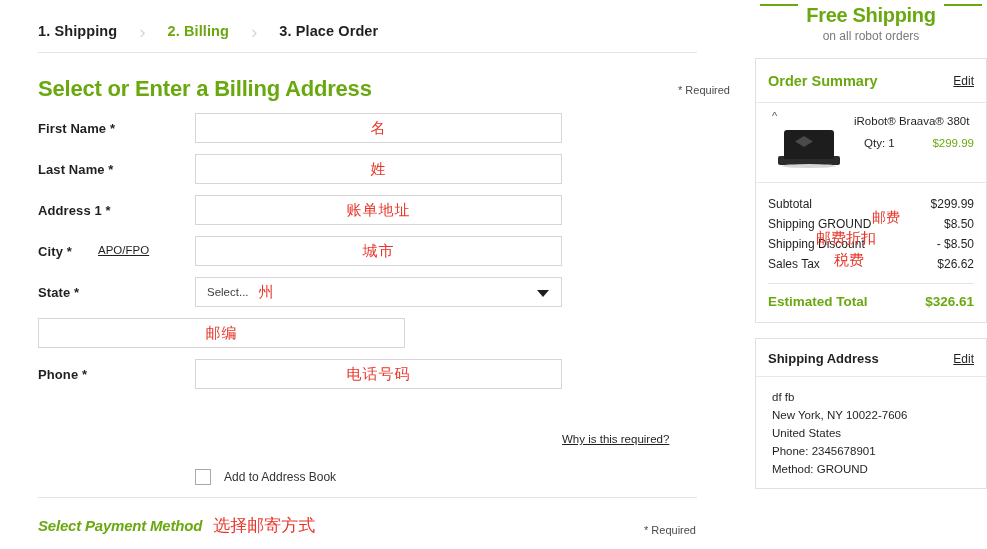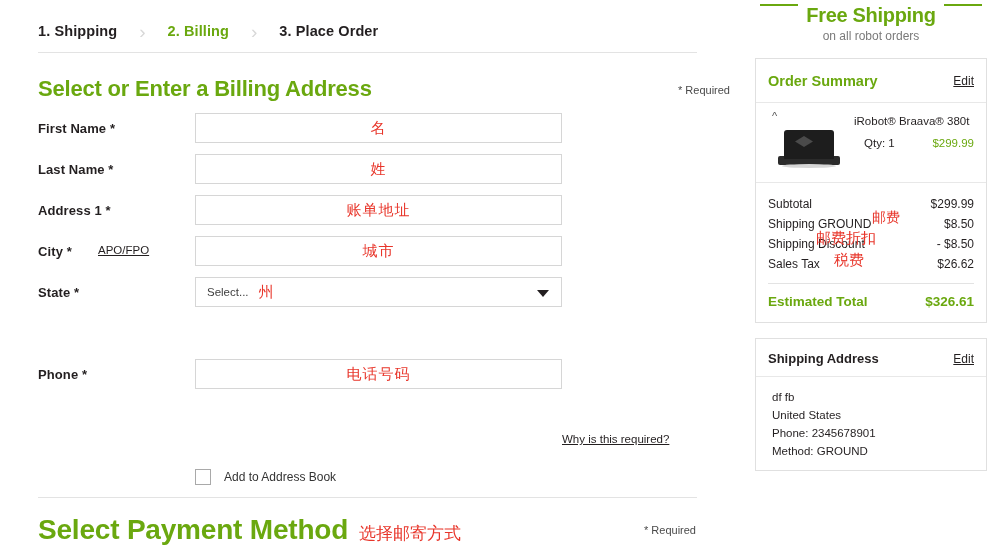--- a/index.html
+++ b/index.html
@@ -113,22 +113,23 @@
     width: 16px; height: 16px;
     border: 1px solid #a9a9a9; background: #fff;
   }
   .chk-lbl { font-size: 12px; color: #333; }
 
   .pay-head {
     position: absolute; left: 38px; top: 514px;
     display: flex; align-items: baseline; gap: 11px;
   }
   .pay-title {
-    font-size: 28px; font-weight: bold; color: #6aa80f;
+    font-size: 15px; font-weight: bold; color: #6aa80f;
     letter-spacing: -.2px;
+    font-style: italic;
   }
   .pay-cn {
     color: #e8352a; font-size: 17px;
     font-family: "DejaVu Sans", sans-serif;
   }
 
   
   .right-col {
     position: absolute; left: 755px; top: 0; width: 232px;
   }
@@ -293,20 +294,23 @@
       <div class="row">
         <div class="lbl">State *</div>
         <div class="field sel">
           <span class="sel-txt">Select...</span>
           <span class="cn" style="margin-left:10px">州</span>
           <span class="caret"></span>
         </div>
       </div>
 
       <div class="row">
+        <div class="field">
+          <span class="cn">邮编</span>
+        </div>
       </div>
 
       <div class="row">
         <div class="lbl">Phone *</div>
         <div class="field">
           <span class="cn">电话号码</span>
         </div>
       </div>
 
       <div class="apofpo">APO/FPO</div>
@@ -393,19 +397,20 @@
       </div>
     </div>
 
     <div class="card">
       <div class="addr-head">
         <span class="addr-title">Shipping Address</span>
         <span class="edit">Edit</span>
       </div>
       <div class="addr-body">
         <div class="addr-line">df fb</div>
+        <div class="addr-line">New York, NY 10022-7606</div>
         <div class="addr-line">United States</div>
         <div class="addr-line">Phone: 2345678901</div>
         <div class="addr-line">Method: GROUND</div>
       </div>
     </div>
   </div>
 </div>
 
 </body></html>

